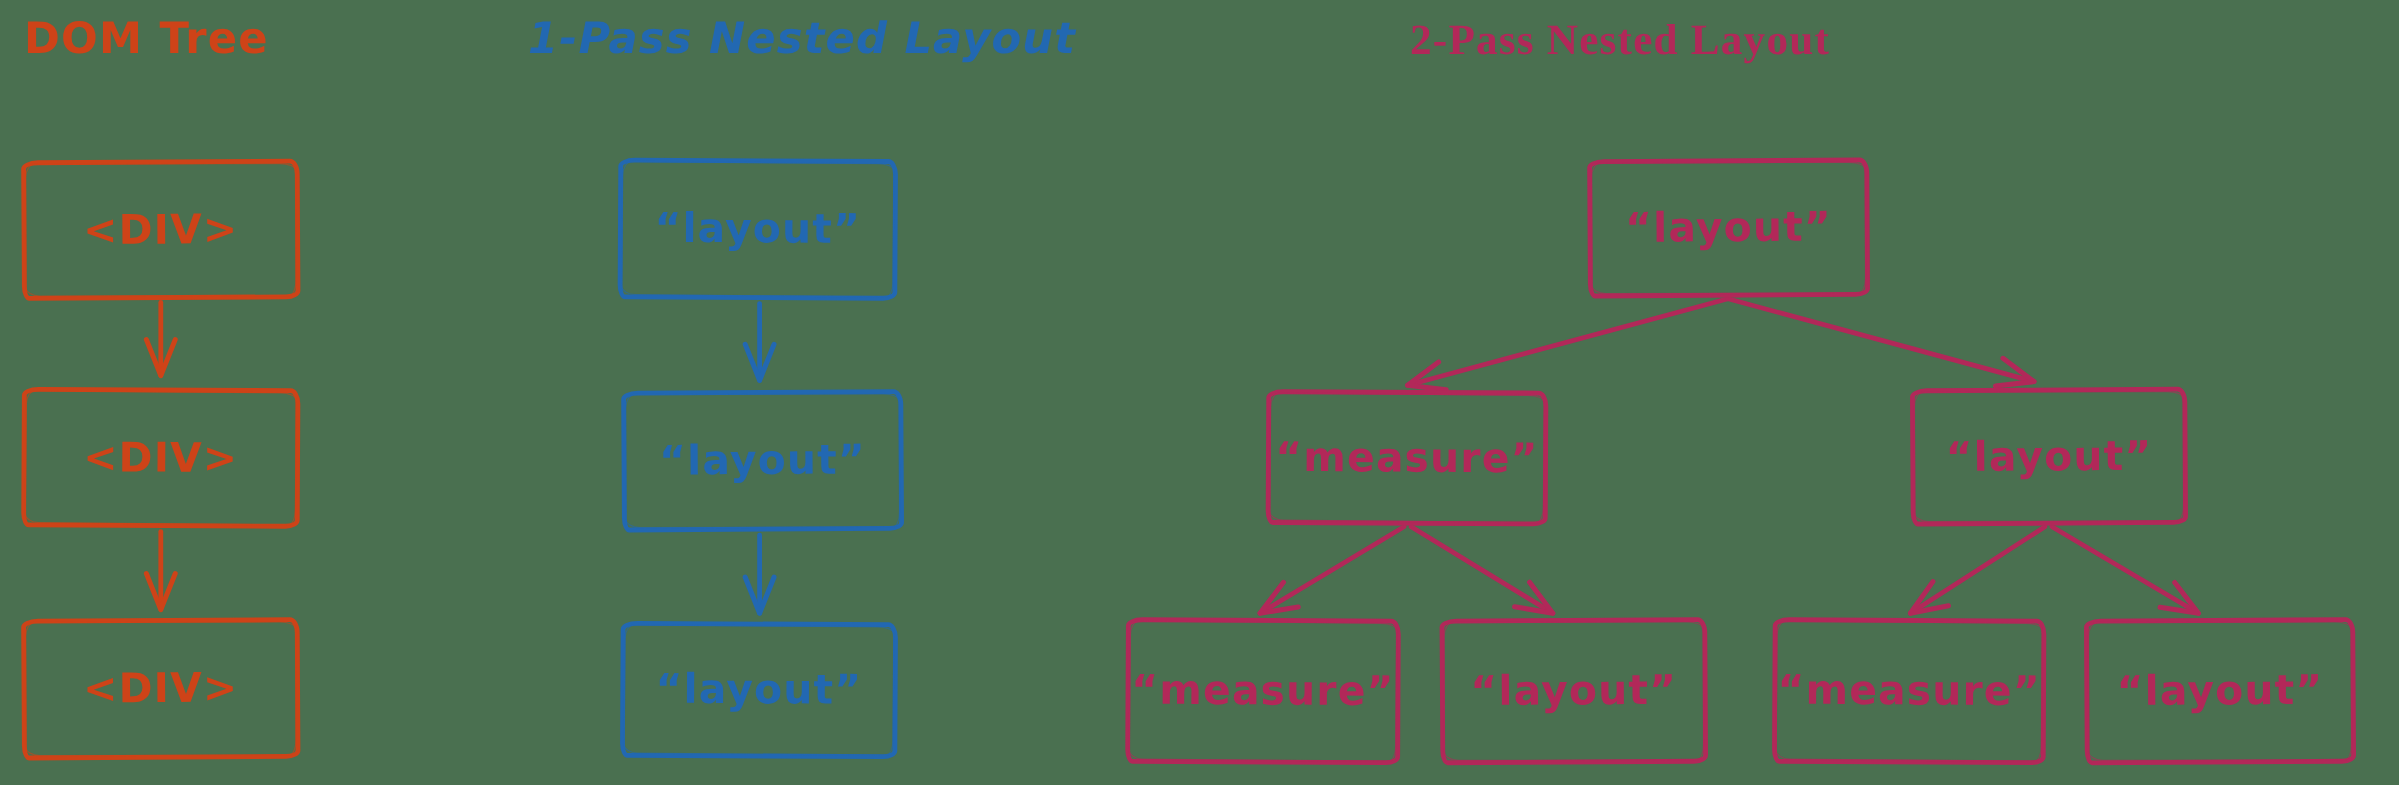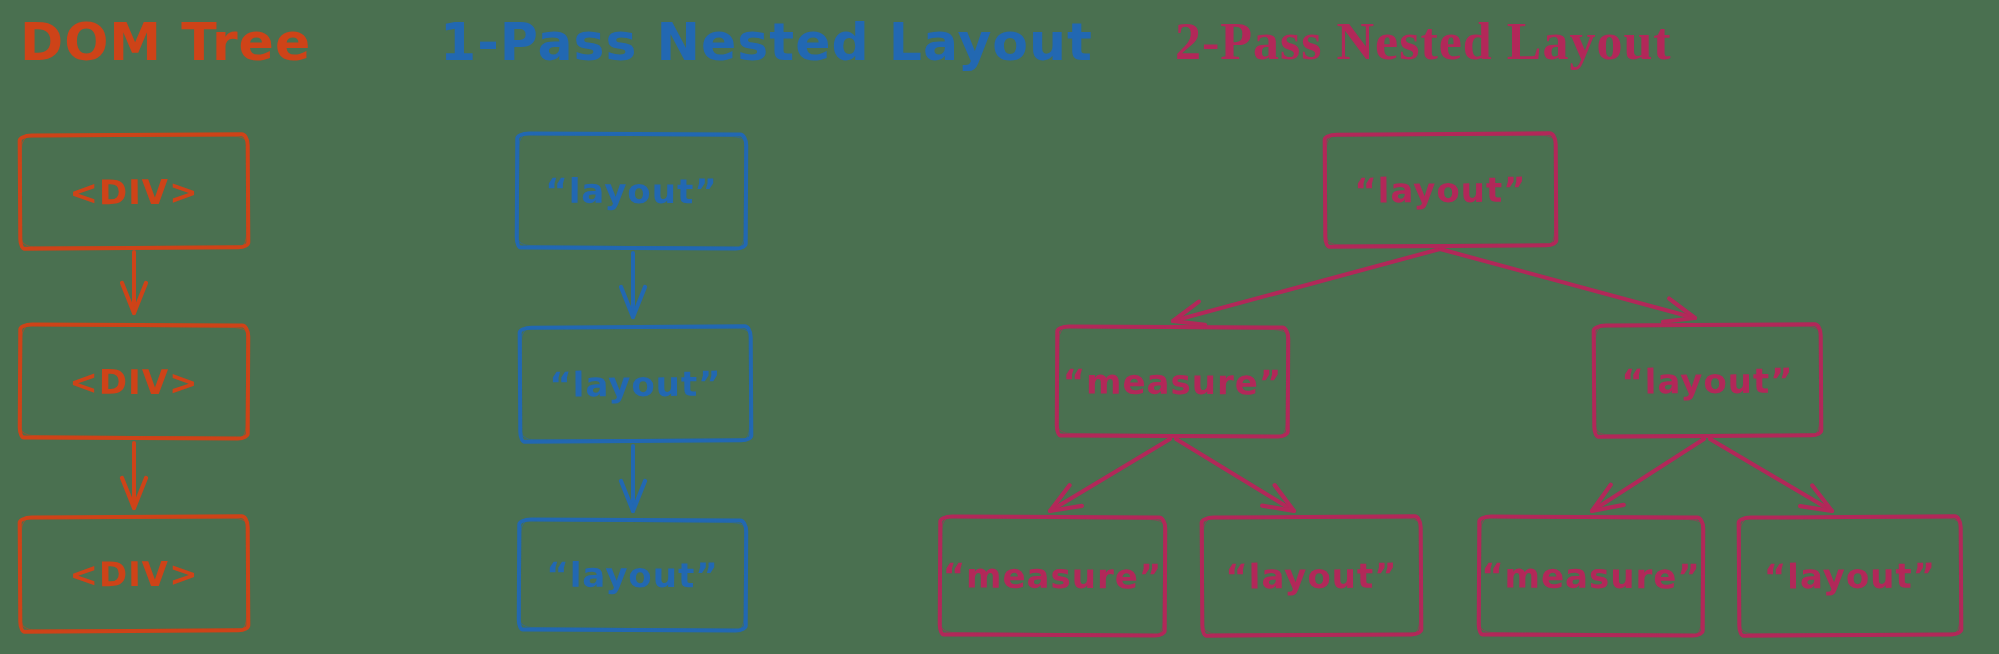--- a/index.html
+++ b/index.html
@@ -5,21 +5,21 @@
   html,body{margin:0;padding:0;background:var(--bg,#4A7050);}
   .canvas{
     position:relative;width:1999px;height:654px;overflow:hidden;
     font-family:"DejaVu Sans", sans-serif;
   }
   .arrows{position:absolute;left:0;top:0;width:1999px;height:654px;pointer-events:none;}
   .g-dom{color:var(--dom,#CE4318);}
   .g-one{color:var(--one,#2268B2);}
   .g-two{color:var(--two,#B22859);}
   .title{
-    position:absolute;margin:0;font-size:52px;font-weight:bold;
+    position:absolute;margin:0;font-size:36px;font-weight:bold;
     letter-spacing:1px;white-space:nowrap;color:inherit;
   }
   .node{
     position:absolute;box-sizing:border-box;
     border:4px solid currentColor;
     border-radius:14px 8px 12px 6px / 7px 13px 7px 12px;
     display:flex;align-items:center;justify-content:center;
   }
   .node::after{ 
     content:"";position:absolute;inset:-1px;
@@ -78,21 +78,21 @@
     </div>
     <div class="node r-b" style="left:18px;top:323px;width:232px;height:117px;">
       <span class="lbl">&lt;DIV&gt;</span>
     </div>
     <div class="node r-a" style="left:18px;top:515px;width:232px;height:118px;">
       <span class="lbl">&lt;DIV&gt;</span>
     </div>
   </div>
 
   <div class="g-one">
-    <h1 class="title" style="left:440px;top:12px;">1-Pass Nested Layout</h1>
+    <h1 class="title" style="left:440px;top:12px;font-style:italic;">1-Pass Nested Layout</h1>
     <div class="node r-b" style="left:515px;top:132px;width:233px;height:118px;">
       <span class="lbl">“layout”</span>
     </div>
     <div class="node r-a" style="left:518px;top:325px;width:235px;height:118px;">
       <span class="lbl">“layout”</span>
     </div>
     <div class="node r-b" style="left:517px;top:518px;width:231px;height:114px;">
       <span class="lbl">“layout”</span>
     </div>
   </div>

